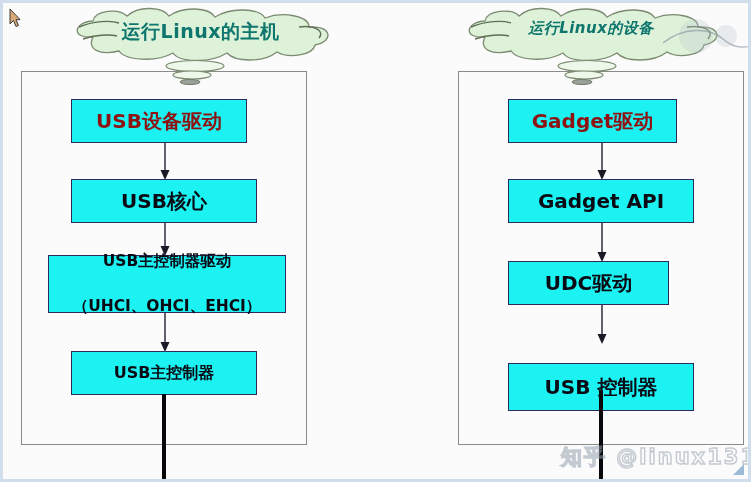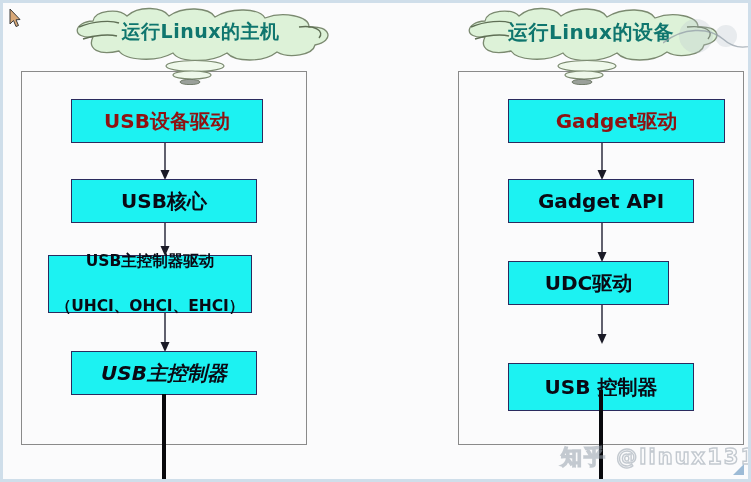--- a/index.html
+++ b/index.html
@@ -189,72 +189,72 @@
                C265 20 269 36 249 40
                C247 50 224 54 212 47
                C198 58 170 57 162 48
                C144 59 114 57 108 48
                C90 58 62 55 56 46
                C36 51 24 44 30 32 Z" fill="#ddf2d8" stroke="#7b8a70" stroke-width="1.3"></path>
       <path d="M16 22 C30 16 48 15 56 18" fill="none" stroke="#5f6f55" stroke-width="1.4"></path>
       <path d="M20 34 C32 30 46 29 54 31" fill="none" stroke="#5f6f55" stroke-width="1.4"></path>
       <path d="M232 22 C250 20 260 26 253 34" fill="none" stroke="#5f6f55" stroke-width="1.4"></path>
     </svg>
-    <div class="cloud-label" style="top:14px; font-size:20px;">运行Linux的设备</div>
+    <div class="cloud-label" style="top:14px; font-size:15px;font-style:italic;">运行Linux的设备</div>
   </div>
 
   <svg class="cloud-wrap" style="left:532px; top:56px;" width="115" height="26" viewBox="0 0 115 26">
     <ellipse cx="52" cy="7" rx="29" ry="5.5" fill="#eef8ea" stroke="#7b8a70" stroke-width="1.2"></ellipse>
     <ellipse cx="49" cy="16" rx="19" ry="4" fill="#eef8ea" stroke="#7b8a70" stroke-width="1.2"></ellipse>
     <ellipse cx="47" cy="23" rx="10" ry="2.6" fill="#9aa09a" stroke="#6f7a68" stroke-width="1"></ellipse>
   </svg>
 
   <div class="wm-circle" style="left:676px; top:16px; width:34px; height:34px;"></div>
   <div class="wm-circle" style="left:712px; top:22px; width:22px; height:22px;"></div>
   <svg class="wm-arc" style="left:660px; top:22px;" width="91" height="30" viewBox="0 0 91 30">
     <path d="M0 18 C20 2 46 2 60 14 C70 23 80 24 91 20" fill="none" stroke="#8f9aa4" stroke-width="1.4" opacity="0.7"></path>
   </svg>
 
   <div class="container-box" style="left:18px; top:68px; width:286px; height:374px;"></div>
 
-  <div class="pbox red" style="left:68px; top:96px; width:192px; height:44px;">
+  <div class="pbox red" style="left:68px; top:96px; width:176px; height:44px;">
     <span class="l1" style="font-size:20px;">USB设备驱动</span>
   </div>
 
   <div class="pbox dark" style="left:68px; top:176px; width:186px; height:44px;">
     <span class="l1" style="font-size:20px;">USB核心</span>
   </div>
 
-  <div class="pbox dark" style="left:45px; top:252px; width:204px; height:58px;gap:28px;">
+  <div class="pbox dark" style="left:45px; top:252px; width:238px; height:58px;gap:28px;">
     <span class="l1" style="font-size:15.5px;">USB主控制器驱动</span>
     <span class="l2" style="font-size:15.5px;">（UHCI、OHCI、EHCI）</span>
   </div>
 
   <div class="pbox dark" style="left:68px; top:348px; width:186px; height:44px;">
-    <span class="l1" style="font-size:20px;font-style:italic;">USB主控制器</span>
+    <span class="l1" style="font-size:16px;">USB主控制器</span>
   </div>
 
   <svg class="arrow" style="left:155px; top:139px;" width="14" height="39" viewBox="0 0 14 39">
     <line x1="7" y1="0" x2="7" y2="30" stroke="#3a3a4a" stroke-width="1.6"></line>
     <path d="M7 38 L2.5 28 L11.5 28 Z" fill="#1a1a26"></path>
   </svg>
   <svg class="arrow" style="left:155px; top:219px;" width="14" height="35" viewBox="0 0 14 35">
     <line x1="7" y1="0" x2="7" y2="26" stroke="#3a3a4a" stroke-width="1.6"></line>
     <path d="M7 34 L2.5 24 L11.5 24 Z" fill="#1a1a26"></path>
   </svg>
   <svg class="arrow" style="left:155px; top:309px;" width="14" height="41" viewBox="0 0 14 41">
     <line x1="7" y1="0" x2="7" y2="32" stroke="#3a3a4a" stroke-width="1.6"></line>
     <path d="M7 40 L2.5 30 L11.5 30 Z" fill="#1a1a26"></path>
   </svg>
 
   <div class="bus-line" style="left:159px; top:391px; width:3.5px; height:91px;"></div>
 
   <div class="container-box" style="left:455px; top:68px; width:286px; height:374px;"></div>
 
-  <div class="pbox red" style="left:505px; top:96px; width:217px; height:44px;">
+  <div class="pbox red" style="left:505px; top:96px; width:169px; height:44px;">
     <span class="l1" style="font-size:20px;">Gadget驱动</span>
   </div>
 
   <div class="pbox dark" style="left:505px; top:176px; width:186px; height:44px;">
     <span class="l1" style="font-size:20px;">Gadget API</span>
   </div>
 
   <div class="pbox dark" style="left:505px; top:258px; width:161px; height:44px;align-items:center;">
     <span class="l1" style="font-size:20px;">UDC驱动</span>
   </div>

